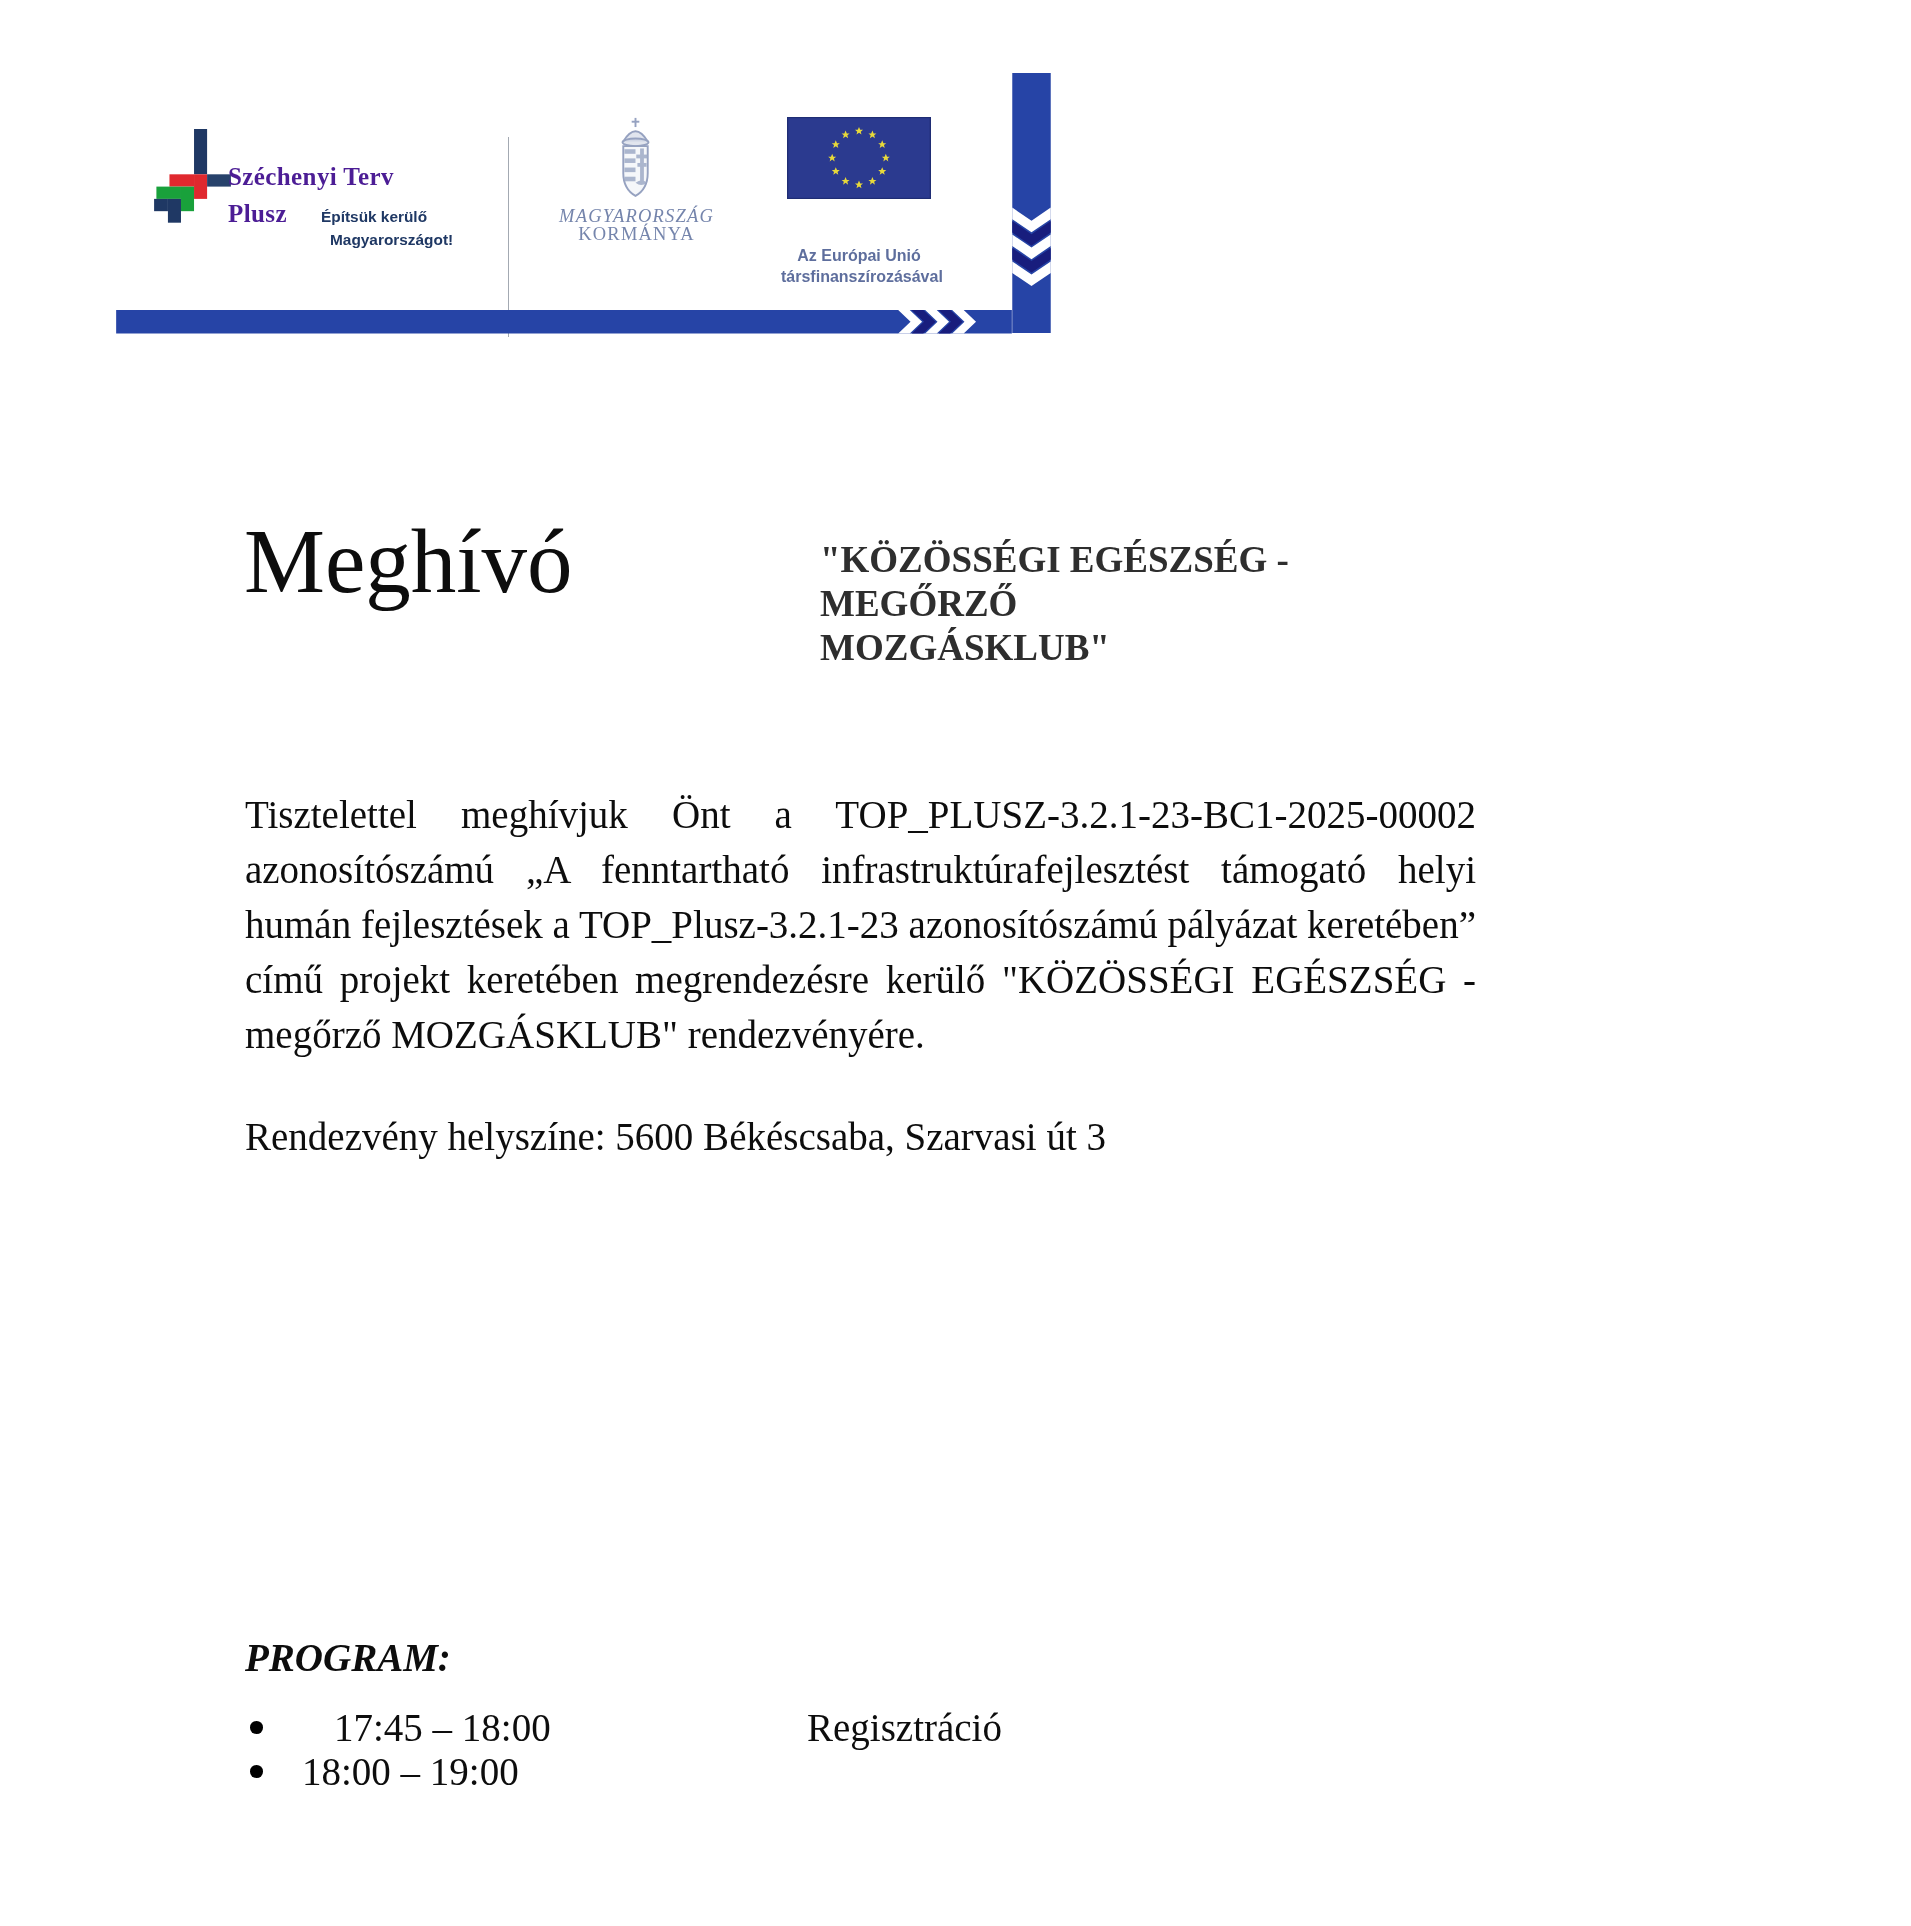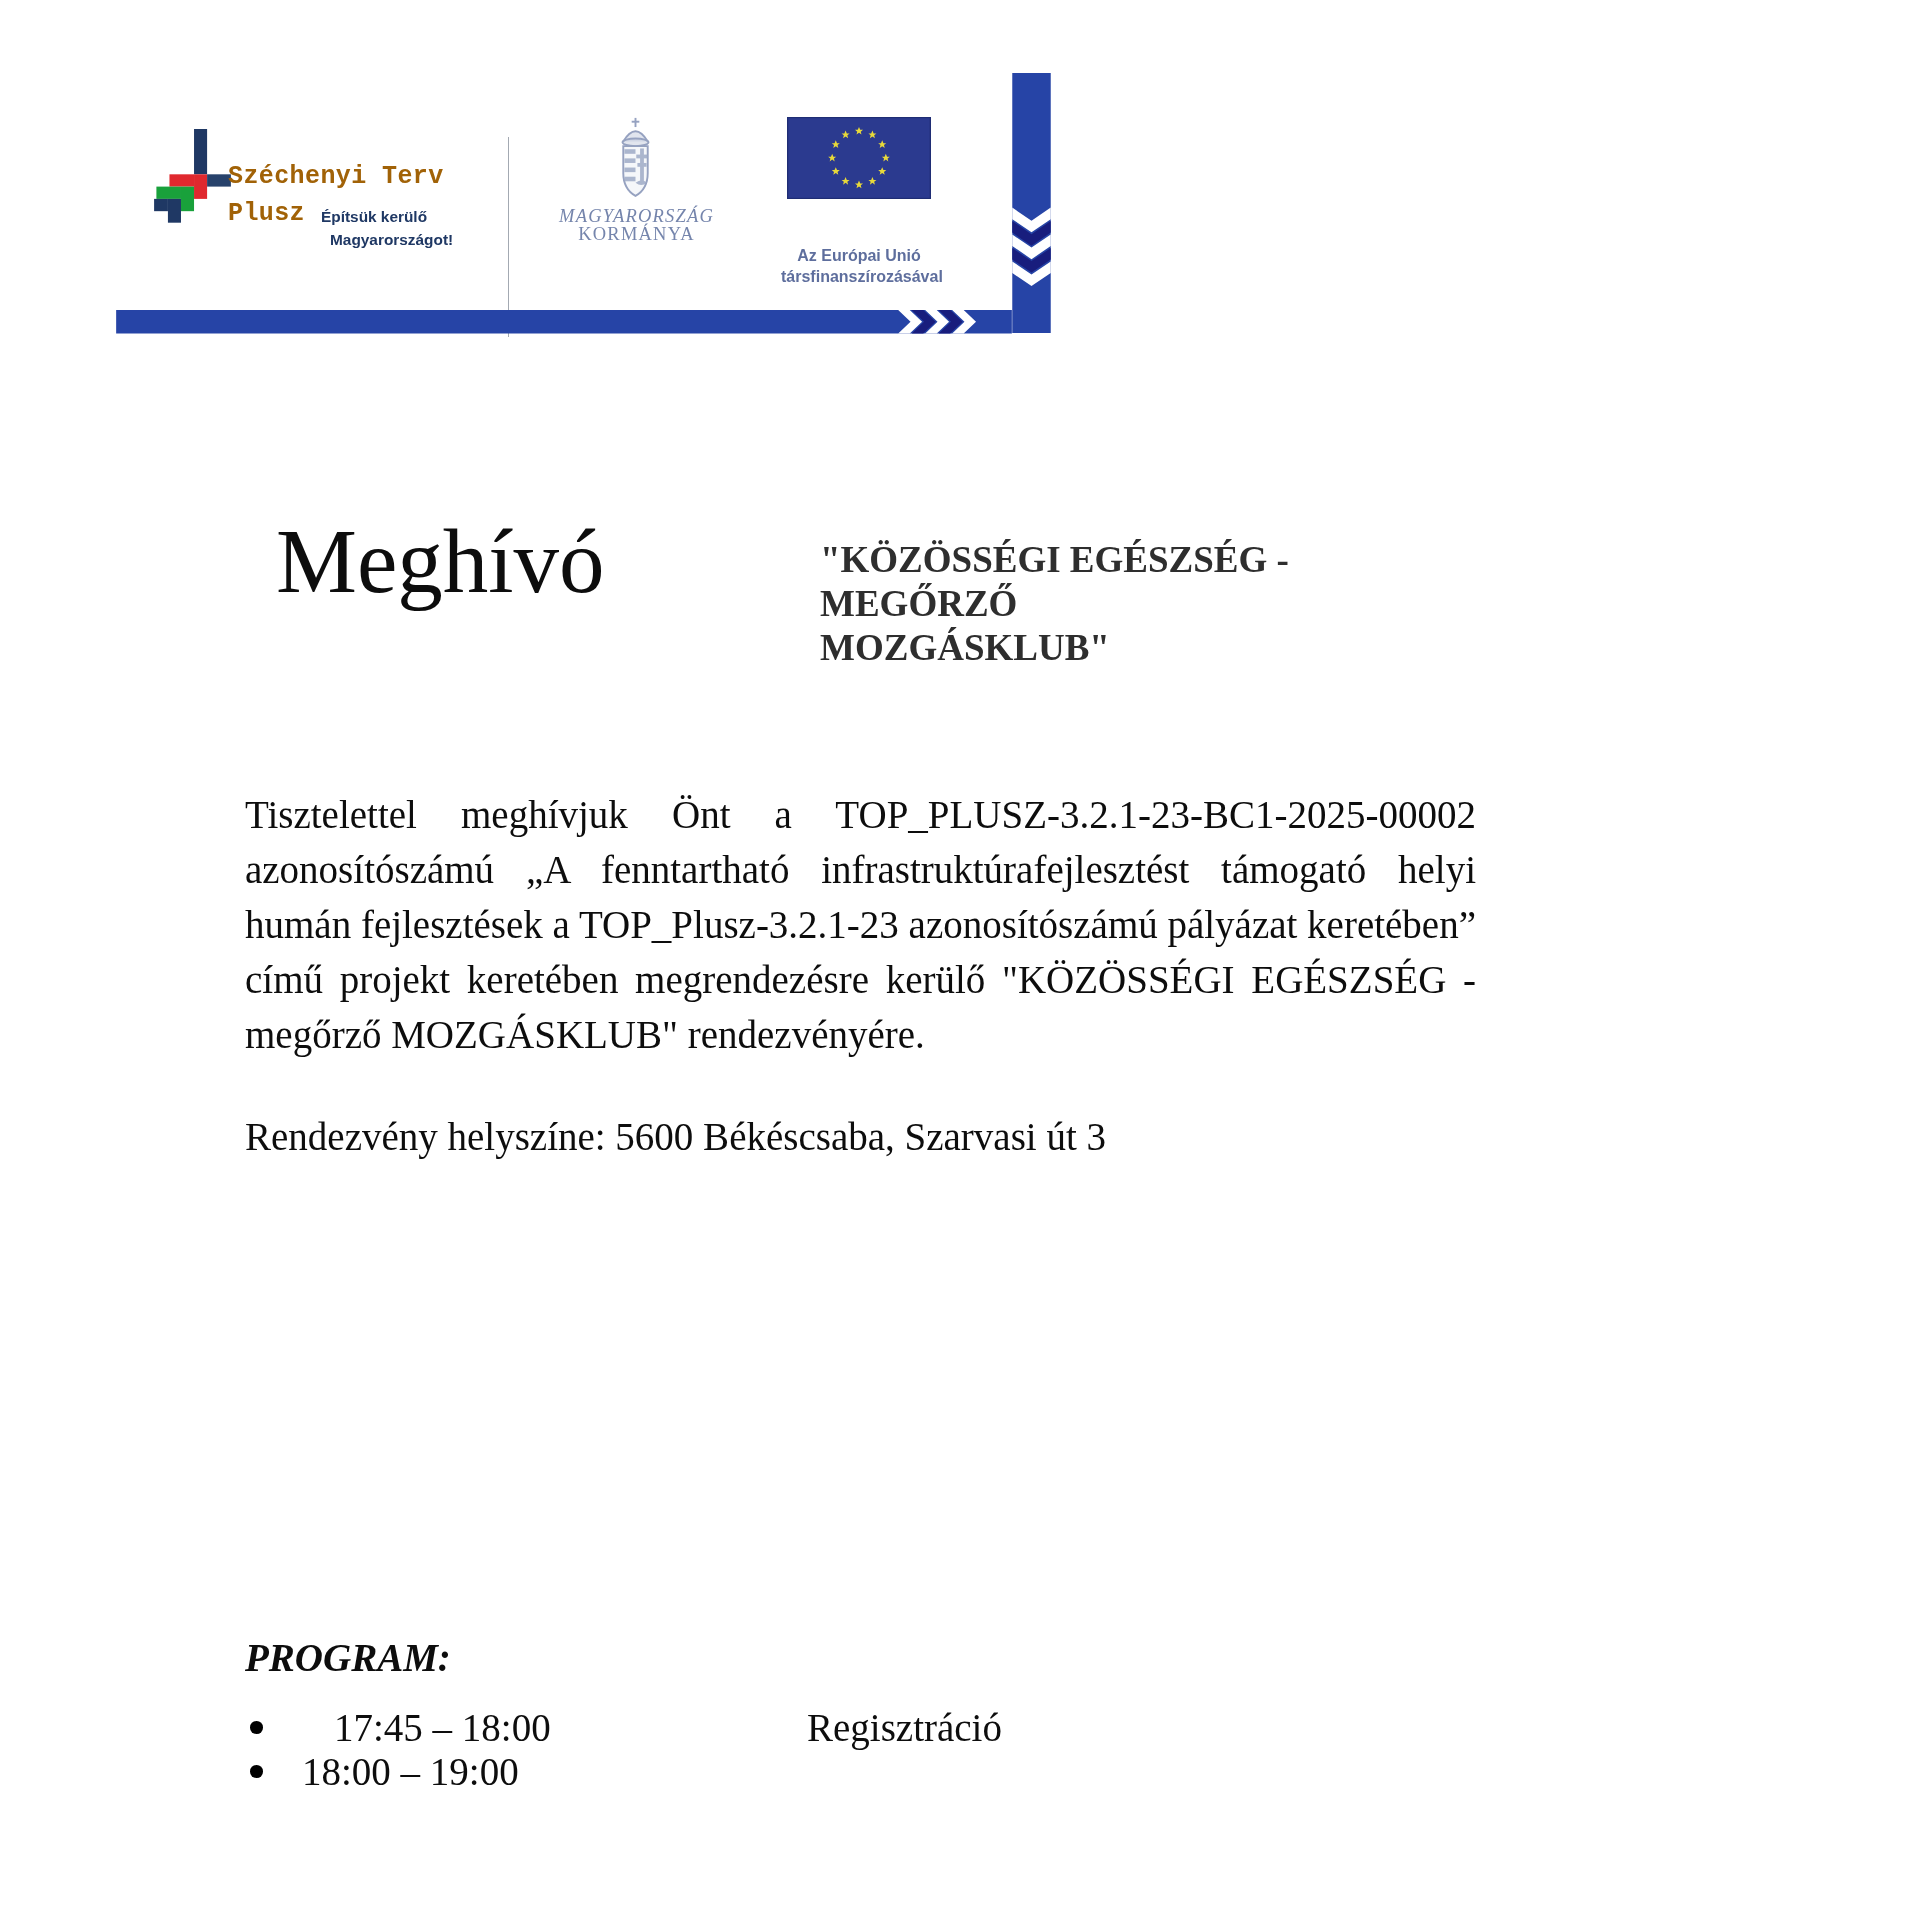--- a/index.html
+++ b/index.html
@@ -7,21 +7,21 @@
     position:relative;
     width:1911px;height:2703px;
     background:#ffffff;
     overflow:hidden;
     transform-origin:0 0;
     font-family:"Liberation Serif","DejaVu Serif",serif;
     color:#0d0d0d;
   }
   .abs{position:absolute;}
   
-  .sz-title{font-family:Liberation Mono, monospace;font-weight:bold;font-size:25px;line-height:1;color:#a16207;letter-spacing:0.4px;}
+  .sz-title{font-family:Liberation Serif, serif;font-weight:bold;font-size:25px;line-height:1;color:#4c1d95;letter-spacing:0.4px;}
   .sz-tag{font-family:"Liberation Sans","DejaVu Sans",sans-serif;font-weight:bold;font-size:15.4px;line-height:1;color:#1f3864;}
   .divider{width:1.2px;height:200px;background:#a3a9b2;}
   .gov-text{width:193px;text-align:center;font-size:18.5px;line-height:1;color:#7585ac;letter-spacing:1.2px;}
   .eu-text{width:156px;text-align:center;font-family:"Liberation Sans","DejaVu Sans",sans-serif;font-weight:bold;font-size:16px;line-height:1;color:#5e6e9d;margin-top:42px;}
   
   .main-title{font-size:91px;line-height:1;color:#0d0d0d;}
   .subtitle{width:663px;font-size:37px;line-height:44px;font-weight:bold;color:#2e2e2e;}
   
   .bodytext{font-size:39px;line-height:55px;}
   .para{width:1231px;text-align:justify;text-align-last:left;}
@@ -108,21 +108,21 @@
     <svg class="abs" style="left:116px;top:310px;" width="896" height="23.5" viewBox="0 0 2325 61">
       <rect x="0" y="0" width="2325" height="61" fill="#2644a6"></rect>
       <polygon points="2030,0 2062,30.5 2030,61 2060,61 2092,30.5 2060,0" fill="#ffffff"></polygon>
       <polygon points="2065,0 2097,30.5 2065,61 2095,61 2127,30.5 2095,0" fill="#181d7d"></polygon>
       <polygon points="2100,0 2132,30.5 2100,61 2130,61 2162,30.5 2130,0" fill="#ffffff"></polygon>
       <polygon points="2135,0 2167,30.5 2135,61 2165,61 2197,30.5 2165,0" fill="#181d7d"></polygon>
       <polygon points="2170,0 2202,30.5 2170,61 2200,61 2232,30.5 2200,0" fill="#ffffff"></polygon>
     </svg>
   </div>
 
-  <div class="abs main-title" style="left:244px;top:516px;margin-left:32px;">Meghívó</div>
+  <div class="abs main-title" style="left:244px;top:516px;">Meghívó</div>
   <div class="abs subtitle" style="left:820px;top:538px;">
     <div>"KÖZÖSSÉGI EGÉSZSÉG - MEGŐRZŐ</div>
     <div>MOZGÁSKLUB"</div>
   </div>
 
   <div class="abs bodytext para" style="left:245px;top:787px;">Tisztelettel meghívjuk Önt a TOP_PLUSZ-3.2.1-23-BC1-2025-00002 azonosítószámú „A fenntartható infrastruktúrafejlesztést támogató helyi humán fejlesztések a TOP_Plusz-3.2.1-23 azonosítószámú pályázat keretében” című projekt keretében megrendezésre kerülő "KÖZÖSSÉGI EGÉSZSÉG - megőrző MOZGÁSKLUB" rendezvényére.</div>
 
   <div class="abs bodytext" style="left:245px;top:1109px;">Rendezvény helyszíne: 5600 Békéscsaba, Szarvasi út 3</div>
 
 

